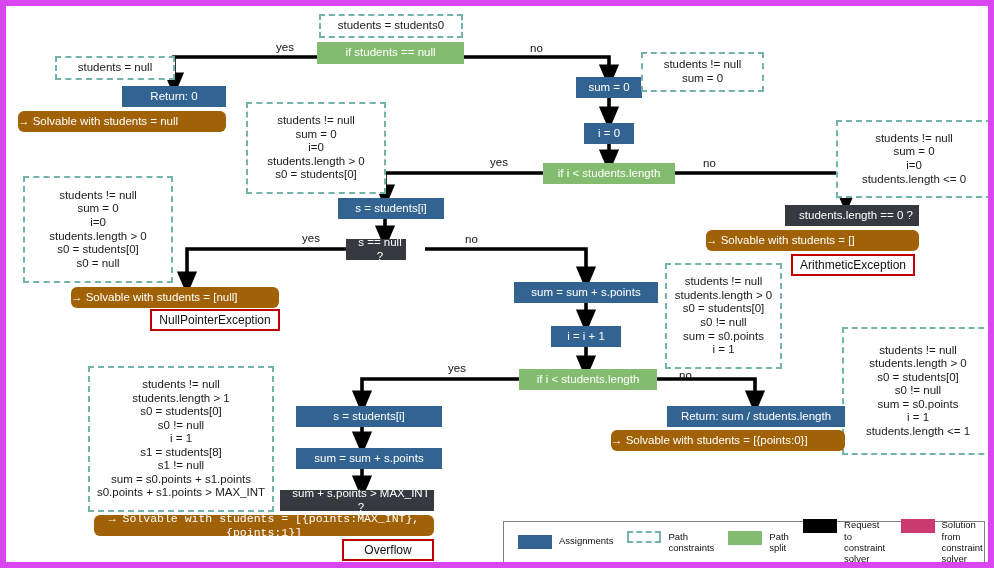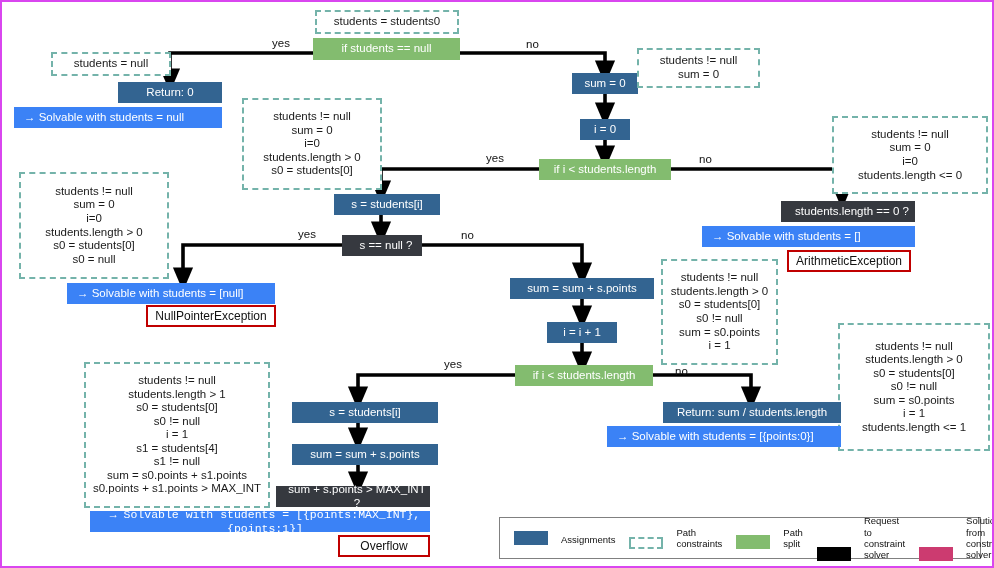--- a/index.html
+++ b/index.html
@@ -7,21 +7,21 @@
     background: #ffffff;
   }
   body {
     font-family: "Liberation Sans", sans-serif;
   }
   #canvas {
     position: relative;
     width: 994px;
     height: 568px;
     background: #ffffff;
-    border: 2px solid #d946ef;
+    border: 6px solid #d946ef;
     box-sizing: border-box;
     overflow: hidden;
   }
   .node {
     position: absolute;
     box-sizing: border-box;
     display: flex;
     align-items: center;
     justify-content: center;
     text-align: center;
@@ -41,25 +41,25 @@
   }
   
   .request {
     background: #36393f;
     color: #ffffff;
     font-size: 11.5px;
     padding-left: 8px;
   }
   
   .solution {
-    background: #3b82f6;
+    background: #a16207;
     color: #ffffff;
     font-size: 11.5px;
     justify-content: flex-start;
-    padding-left: 10px;
+    border-radius: 6px;
   }
   
   .constraint {
     border: 2.5px dashed #74b3aa;
     background: #ffffff;
     color: #1a1a1a;
     font-size: 11.5px;
     flex-direction: column;
     padding: 4px 6px;
   }
@@ -89,23 +89,22 @@
     left: 497px; top: 515px;
     width: 482px; height: 42px;
     border: 1px solid #808080;
     background: #ffffff;
     box-sizing: border-box;
     display: flex;
     align-items: center;
   }
   .legend-item {
     display: flex;
-    align-items: flex-end;
+    align-items: flex-start;
     margin-left: 14px;
-    gap: 6px;
   }
   .legend-swatch {
     width: 34px; height: 14px;
     margin-right: 7px;
     flex: 0 0 auto;
   }
   .legend-swatch.sw-assign { background: #336491; }
   .legend-swatch.sw-constraint { background: #ffffff; border: 2px dashed #74b3aa; height: 12px; box-sizing: border-box;}
   .legend-swatch.sw-split { background: #83bc6f; }
   .legend-swatch.sw-request { background: #000000; }
@@ -209,21 +208,21 @@
   </div>
 
   <div class="node request" style="left:779px; top:199px; width:134px; height:21px;">students.length == 0 ?</div>
 
   <div class="node solution" style="left:700px; top:224px; width:213px; height:21px;">→ Solvable with students = []</div>
 
   <div class="node exception" style="left:785px; top:248px; width:124px; height:22px;">ArithmeticException</div>
 
   <div class="node assign" style="left:332px; top:192px; width:106px; height:21px;">s = students[i]</div>
 
-  <div class="node request" style="left:340px; top:233px; width:80px; height:21px;">s == null ?</div>
+  <div class="node request" style="left:340px; top:233px; width:60px; height:21px;">s == null ?</div>
 
   <div class="edge-label" style="left:296px; top:226px;">yes</div>
   <div class="edge-label" style="left:459px; top:227px;">no</div>
 
   <div class="node constraint" style="left:17px; top:170px; width:150px; height:107px;">
     <span class="ln">students != null</span>
     <span class="ln">sum = 0</span>
     <span class="ln">i=0</span>
     <span class="ln">students.length &gt; 0</span>
     <span class="ln">s0 = students[0]</span>
@@ -265,21 +264,21 @@
   <div class="node assign" style="left:661px; top:400px; width:178px; height:21px;">Return: sum / students.length</div>
 
   <div class="node solution" style="left:605px; top:424px; width:234px; height:21px;">→ Solvable with students = [{points:0}]</div>
 
   <div class="node constraint" style="left:82px; top:360px; width:186px; height:146px;">
     <span class="ln">students != null</span>
     <span class="ln">students.length &gt; 1</span>
     <span class="ln">s0 = students[0]</span>
     <span class="ln">s0 != null</span>
     <span class="ln">i = 1</span>
-    <span class="ln">s1 = students[4]</span>
+    <span class="ln">s1 = students[8]</span>
     <span class="ln">s1 != null</span>
     <span class="ln">sum = s0.points + s1.points</span>
     <span class="ln">s0.points + s1.points &gt; MAX_INT</span>
   </div>
 
   <div class="node assign" style="left:290px; top:400px; width:146px; height:21px;">s = students[i]</div>
 
   <div class="node assign" style="left:290px; top:442px; width:146px; height:21px;">sum = sum + s.points</div>
 
   <div class="node request" style="left:274px; top:484px; width:154px; height:21px;">sum + s.points &gt; MAX_INT ?</div>

